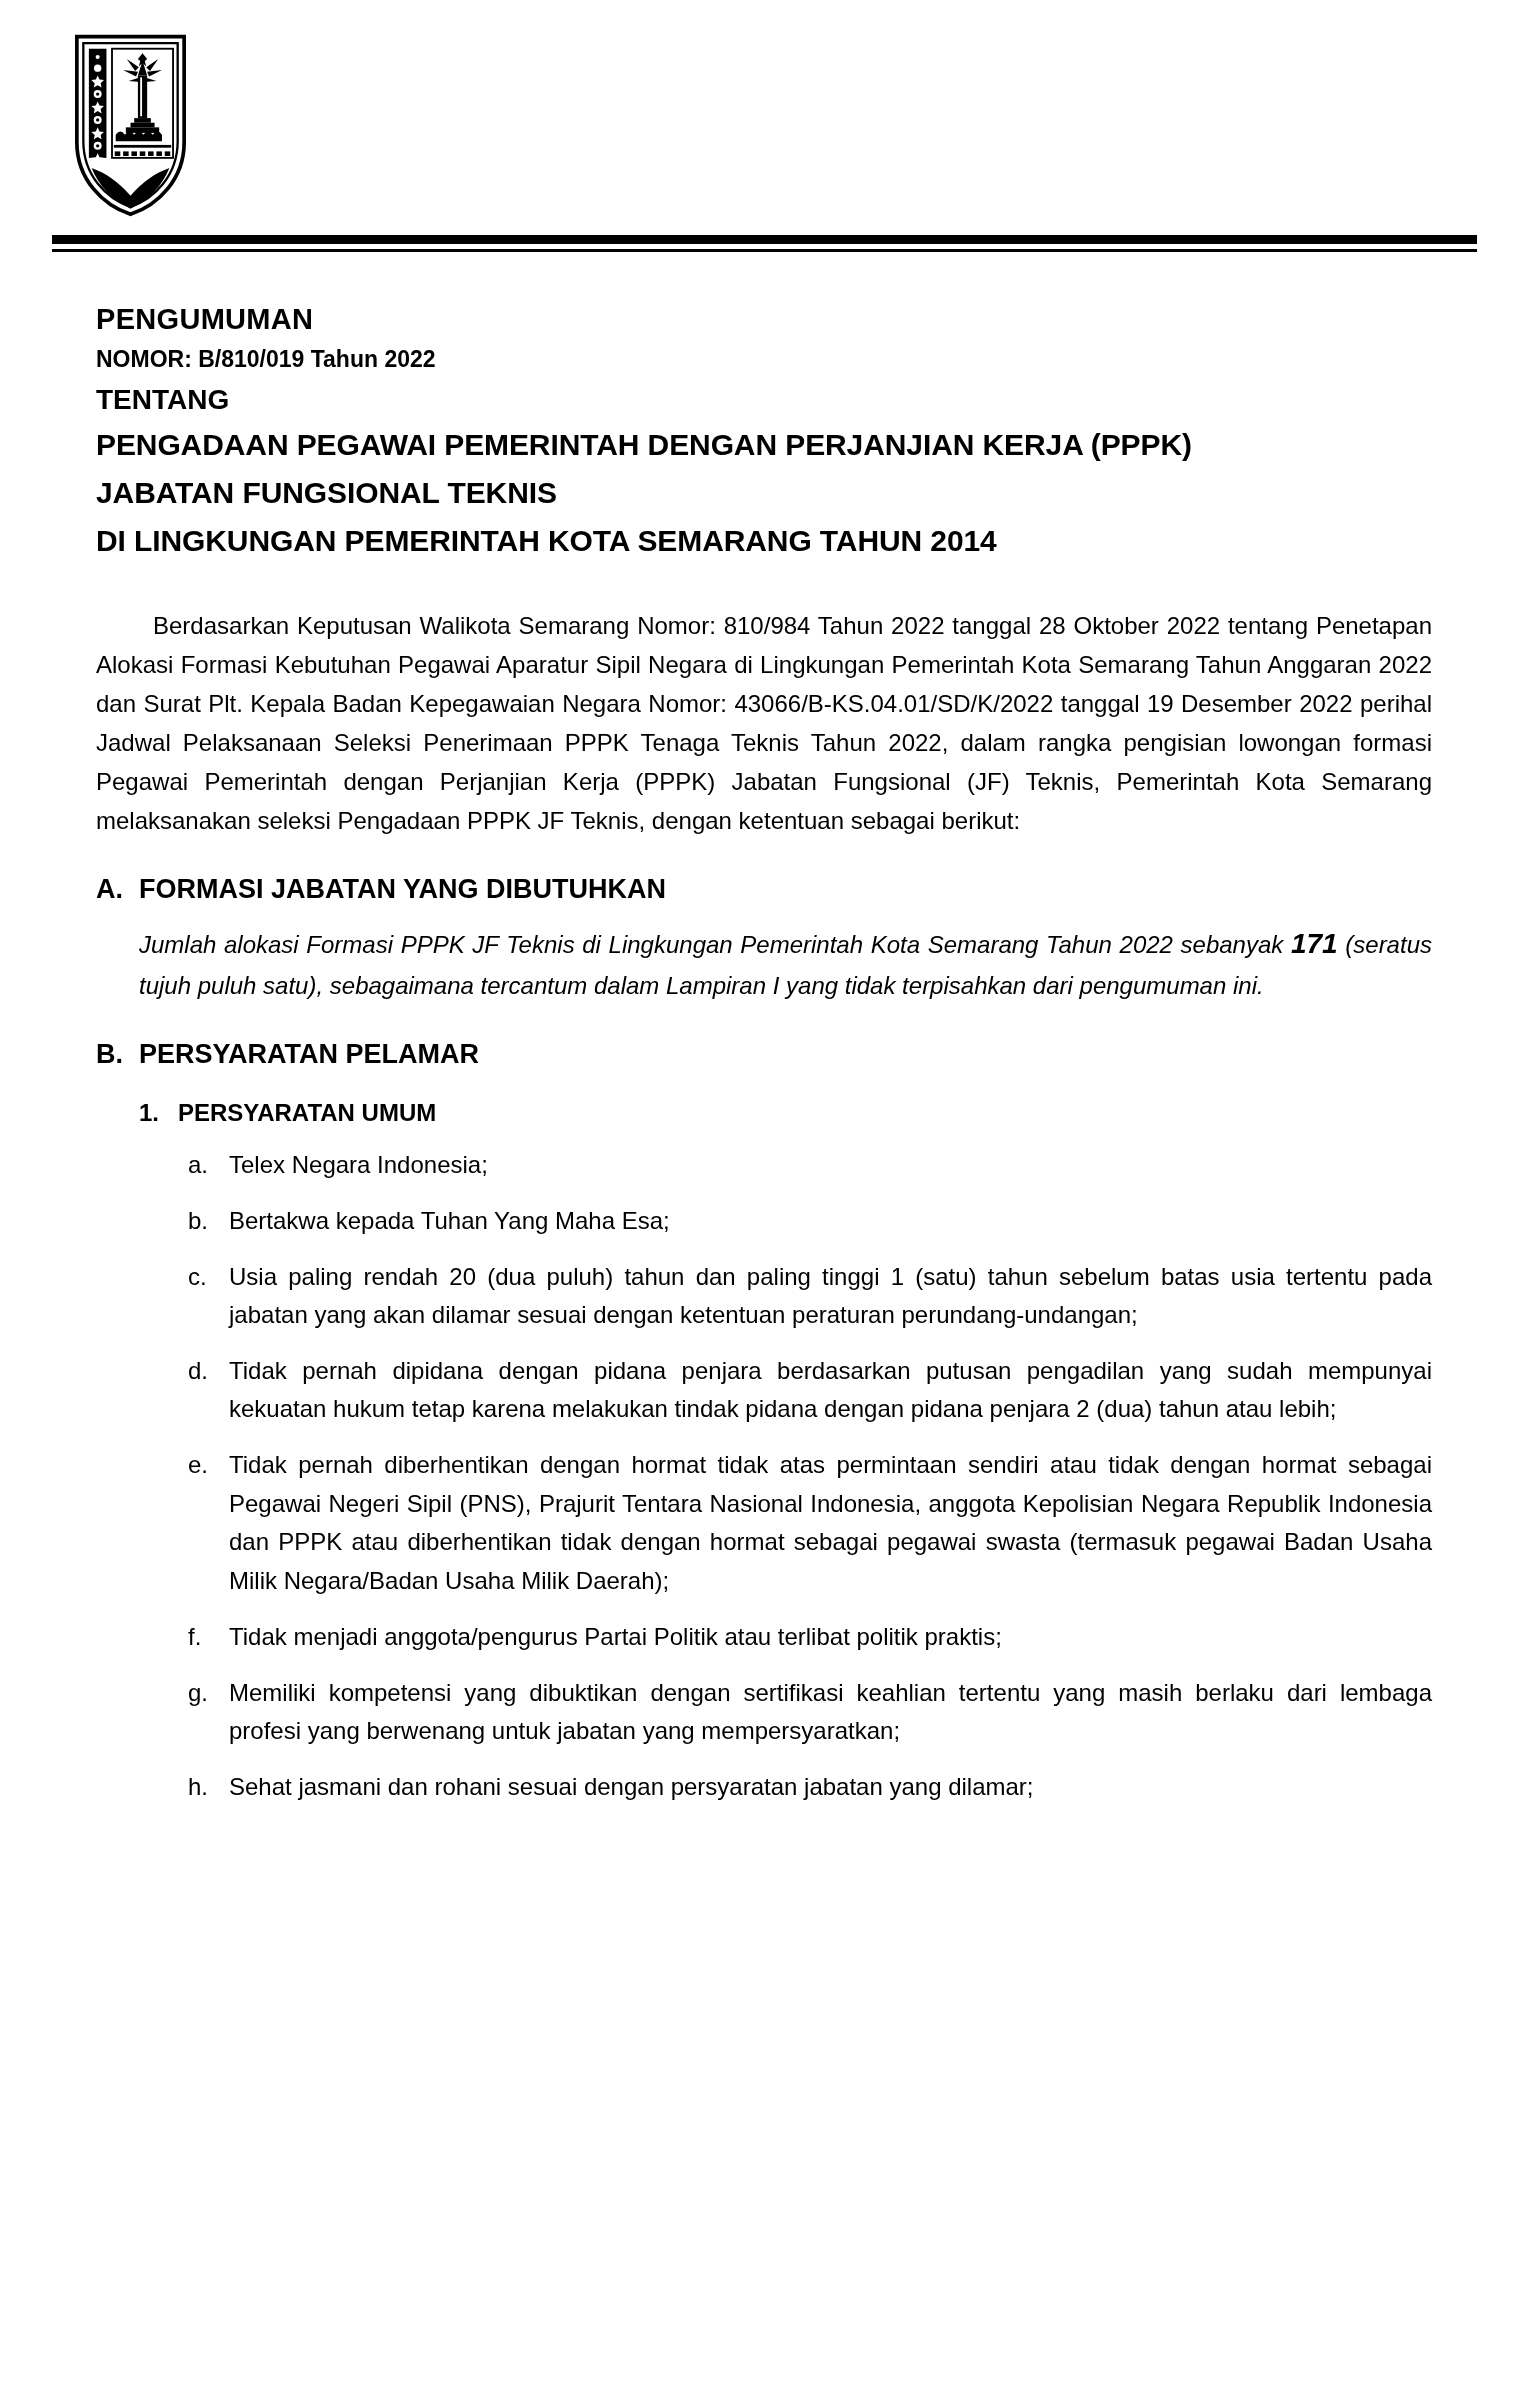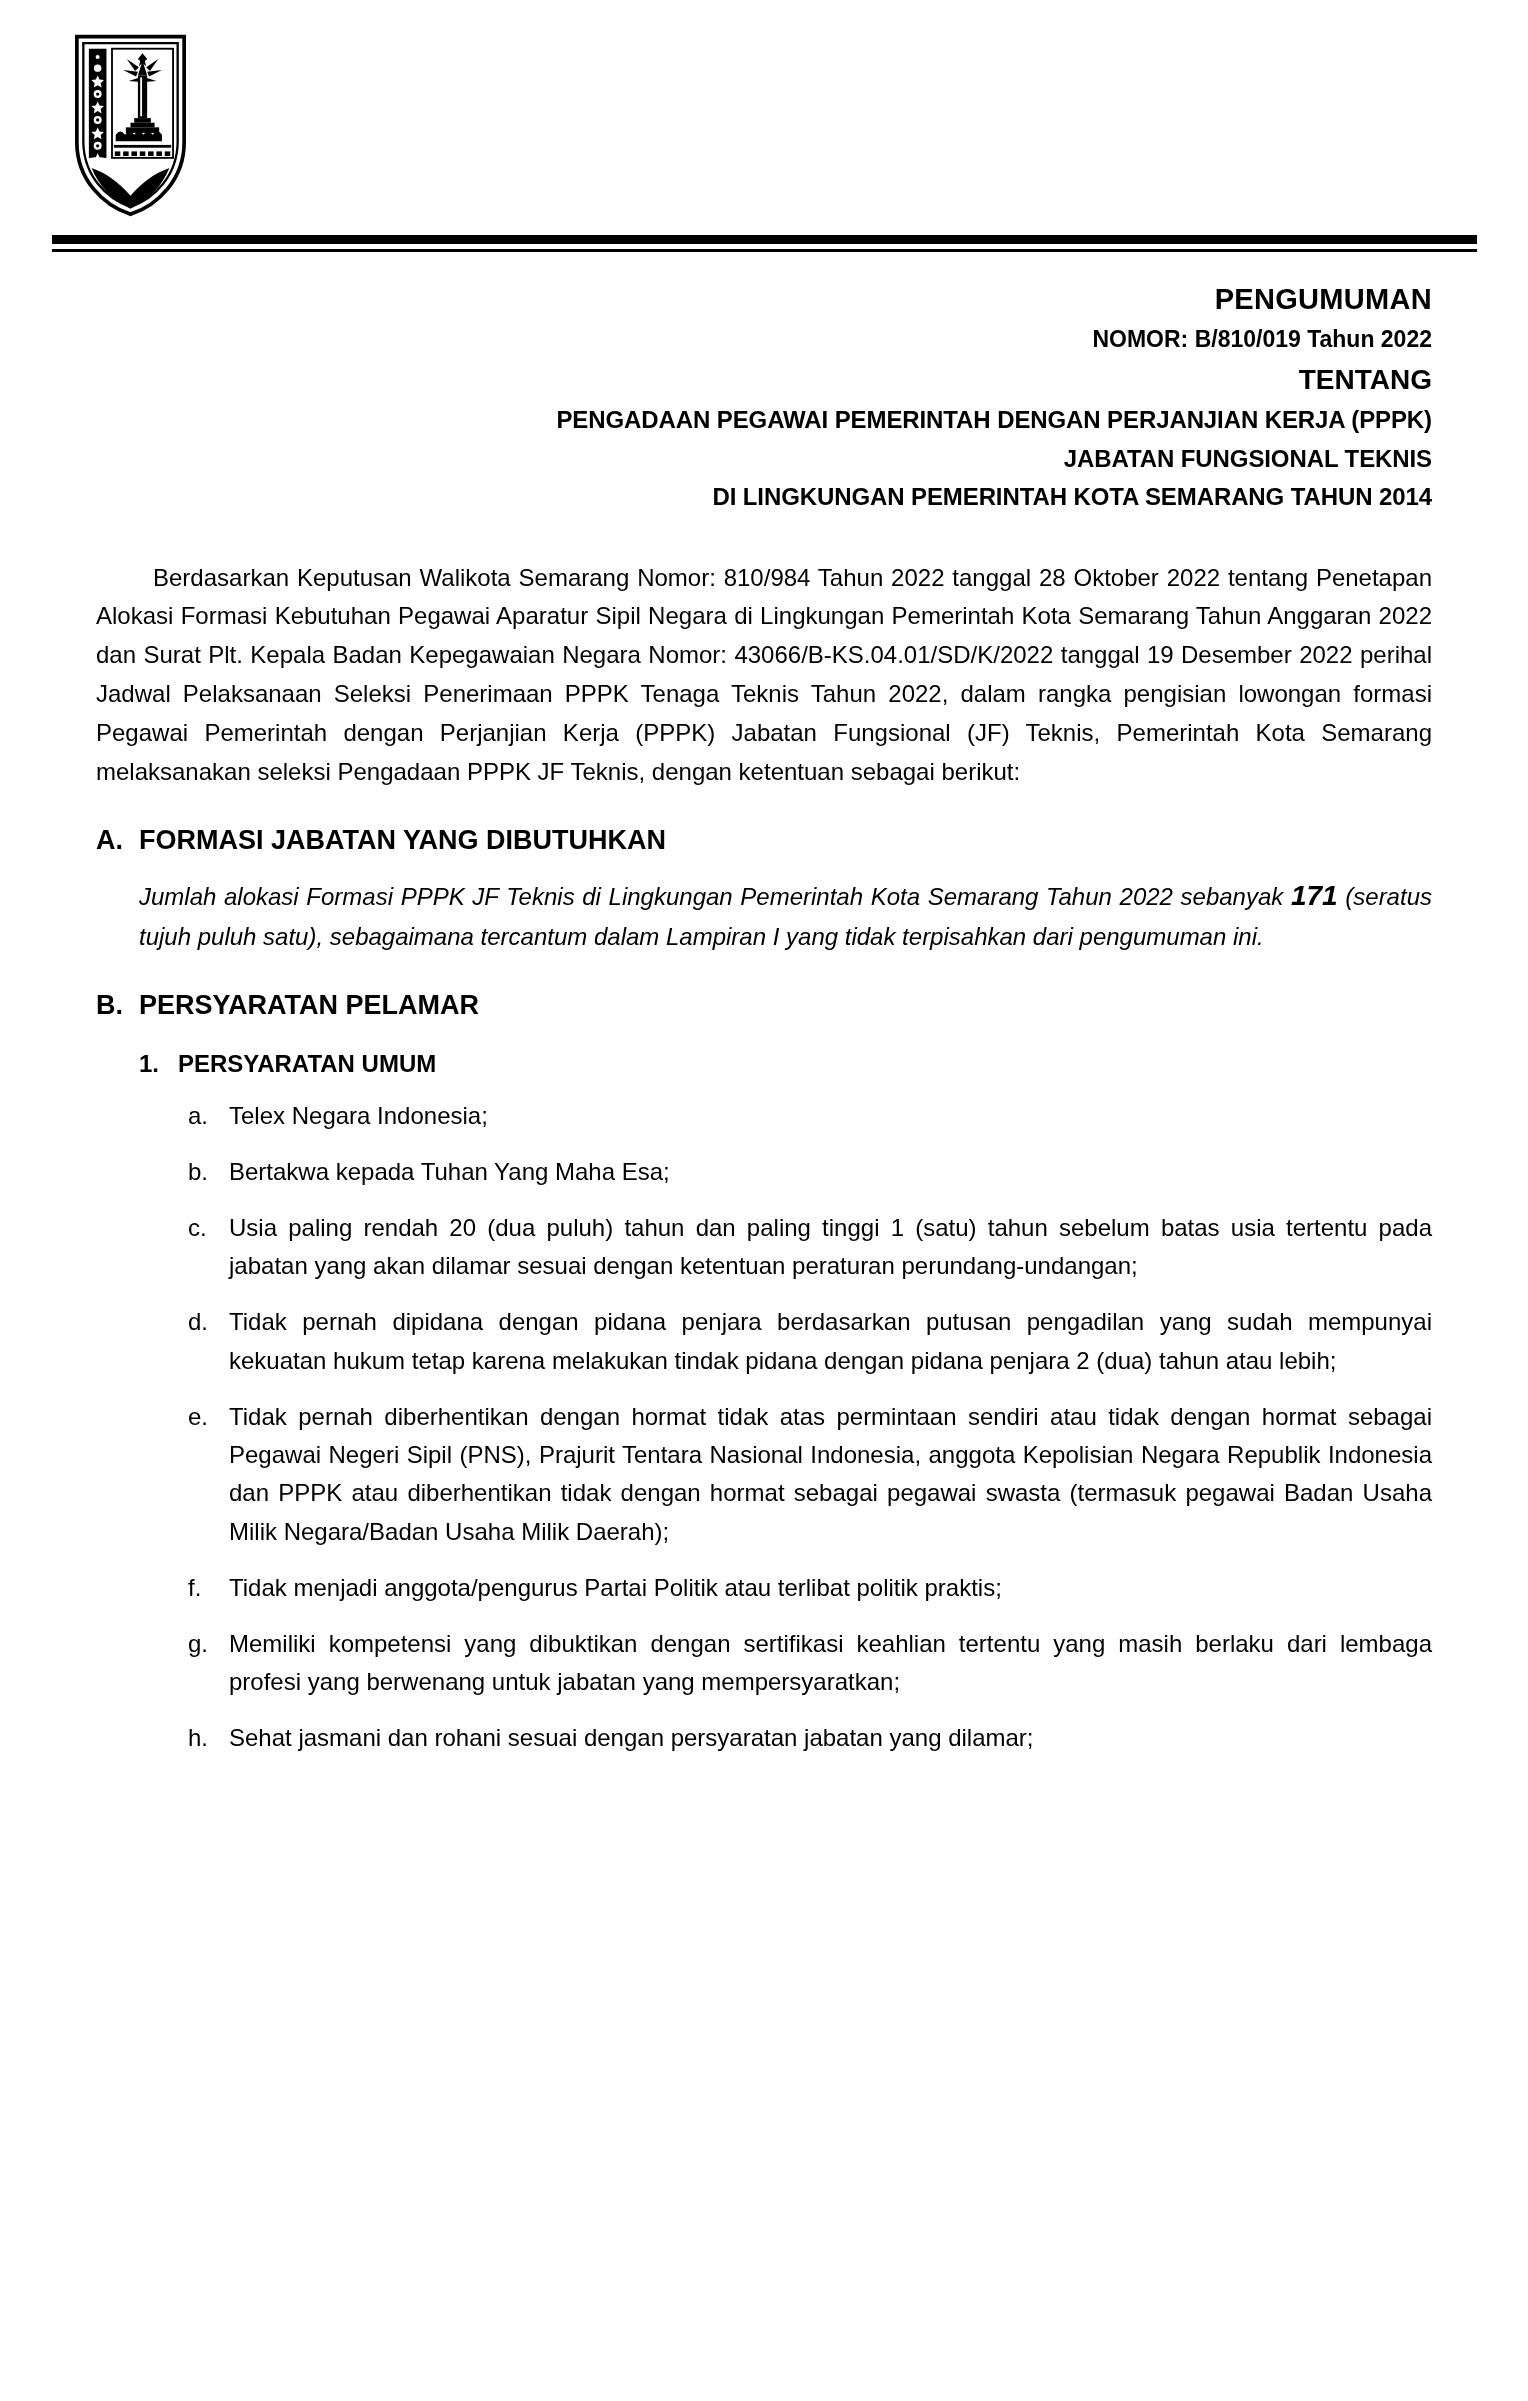--- a/index.html
+++ b/index.html
@@ -85,42 +85,42 @@
     height: 3.7px;
     background: #000;
   }
 
   
   .doc {
     padding: 0 96px 0 96px;
   }
 
   .title-block {
-    text-align: right;
-    margin-top: 25px;
+    text-align: left;
+    margin-top: 45px;
   }
   .title-main {
     font-weight: bold;
     font-size: 29px;
     line-height: 1.55;
     letter-spacing: 0.3px;
   }
   .title-sub {
     font-weight: bold;
     font-size: 23px;
     line-height: 1.55;
   }
   .title-tentang {
     font-weight: bold;
     font-size: 28px;
     line-height: 1.55;
   }
   .title-wide {
     font-weight: bold;
-    font-size: 24px;
+    font-size: 30px;
     line-height: 1.6;
     letter-spacing: -0.1px;
   }
 
   .intro {
     margin-top: 42px;
     font-size: 24px;
     line-height: 1.62;
     text-align: justify;
     text-indent: 57px;

